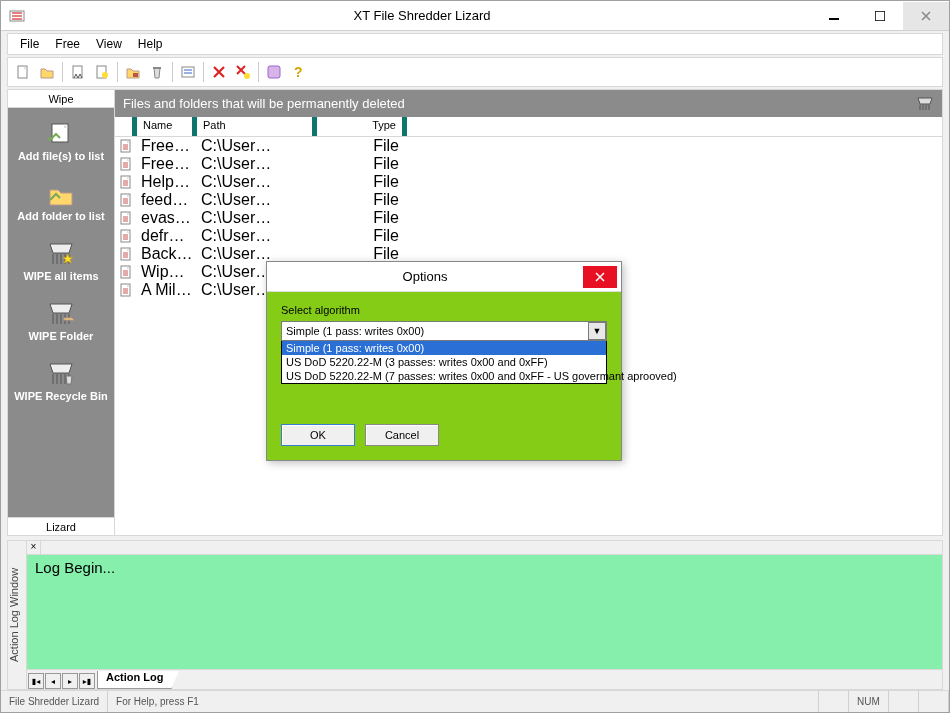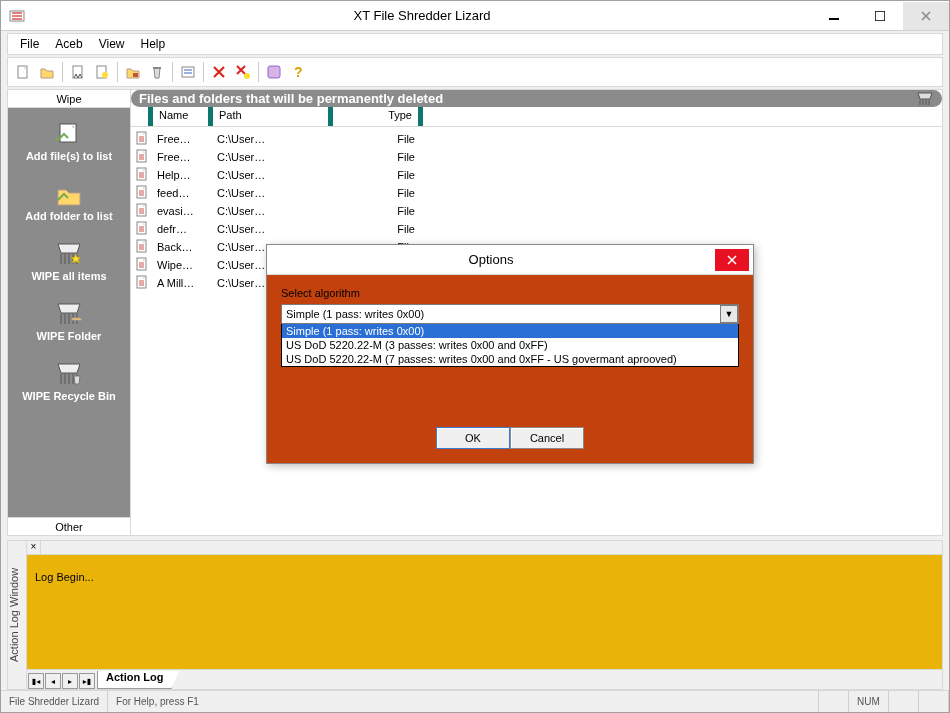--- a/index.html
+++ b/index.html
@@ -10,65 +10,65 @@
 .titlebar .title { flex: 1; text-align: center; font-size: 13px; color: #000; }
 .titlebar .winbtns { display: flex; }
 .titlebar .winbtn { width: 46px; height: 28px; display: flex; align-items: center; justify-content: center; font-family: Arial; font-size: 13px; color: #000; }
 .titlebar .winbtn.close { background: #e6e6e6; color: #888; }
 .menubar { height: 22px; background: #fff; border: 1px solid #d8d8d8; margin: 2px 6px 0 6px; display: flex; align-items: center; padding: 0 4px; }
 .menubar span { padding: 2px 8px; cursor: default; }
 .toolbar { height: 30px; background: #fff; border: 1px solid #d8d8d8; margin: 2px 6px; display: flex; align-items: center; padding: 0 4px; gap: 2px; }
 .tbtn { width: 22px; height: 22px; display: flex; align-items: center; justify-content: center; border: 1px solid transparent; }
 .tbsep { width: 1px; height: 20px; background: #ccc; margin: 0 2px; }
 .mainarea { flex: 1; display: flex; margin: 0 6px; min-height: 0; }
-.sidepanel { width: 124px; background: #fff; border: 1px solid #d8d8d8; display: flex; flex-direction: column; }
+.sidepanel { width: 108px; background: #fff; border: 1px solid #d8d8d8; display: flex; flex-direction: column; }
 .sidehdr { height: 18px; text-align: center; font-size: 11px; border-bottom: 1px solid #d8d8d8; line-height: 18px; }
 .sidebody { flex: 1; background: #8b8b8b; padding-top: 6px; overflow: hidden; }
 .sideitem { display: flex; flex-direction: column; align-items: center; color: #fff; font-size: 11px; padding: 6px 2px 12px 2px; text-align: center; cursor: default; font-weight: bold; }
 .sideitem svg { margin-bottom: 2px; }
 .sidefoot { height: 18px; text-align: center; font-size: 11px; border-top: 1px solid #d8d8d8; line-height: 18px; background: #fff; }
 .contentpanel { flex: 1; background: #fff; border: 1px solid #d8d8d8; border-left: none; display: flex; flex-direction: column; }
-.contenthdr { height: 17px; background: #8b8b8b; color: #fff; font-weight: bold; font-size: 13px; display: flex; align-items: center; padding: 0 8px; justify-content: space-between; border-radius: 11px; }
+.contenthdr { height: 27px; background: #8b8b8b; color: #fff; font-weight: normal; font-size: 13px; display: flex; align-items: center; padding: 0 8px; justify-content: space-between; }
 .listhdr { height: 20px; display: flex; border-bottom: 1px solid #d8d8d8; }
 .listhdr div { border-right: 5px solid #0f766e; padding: 2px 6px; font-size: 11px; }
 .col-icon { width: 22px; }
 .col-name { width: 60px; }
 .col-path { width: 120px; }
 .col-type { width: 90px; text-align: right; }
 .listbody { flex: 1; overflow: hidden; }
-.row { height: 18px; display: flex; align-items: flex-end; font-size: 11px; }
+.row { height: 18px; display: flex; align-items: center; font-size: 16px; }
 .row .col-icon { padding-left: 4px; }
 .row .col-name, .row .col-path { white-space: nowrap; overflow: hidden; text-overflow: ellipsis; padding: 0 4px; }
 .row .col-type { text-align: right; padding-right: 8px; }
 .logsection { height: 150px; margin: 4px 6px 0 6px; display: flex; }
 .loglabel { width: 20px; writing-mode: vertical-rl; transform: rotate(180deg); font-size: 11px; color: #444; text-align: center; border: 1px solid #d8d8d8; background: #f0f0f0; }
 .logright { flex: 1; display: flex; flex-direction: column; border: 1px solid #d8d8d8; border-left: none; }
 .logtoprow { height: 14px; display: flex; border-bottom: 1px solid #d8d8d8; }
 .logx { width: 14px; text-align: center; font-size: 10px; border-right: 1px solid #d8d8d8; cursor: default; }
-.logbody { flex: 1; background: #eab308; padding: 16px 8px; font-size: 11px; }
+.logbody { flex: 1; background: #86efac; padding: 4px 8px; font-size: 15px; }
 .logtabs { height: 20px; display: flex; align-items: end; background: #f0f0f0; border-top: 1px solid #d8d8d8; }
 .navbtn { width: 16px; height: 16px; border: 1px solid #999; background: #f0f0f0; display: flex; align-items: center; justify-content: center; font-size: 8px; margin-left: 1px; }
 .tab { height: 18px; border: 1px solid #999; border-top: none; background: #fff; padding: 0 8px; font-size: 11px; font-weight: bold; margin-left: 2px; position: relative; }
 .tab::after { content: ""; position: absolute; right: -8px; top: 0; border-left: 8px solid #fff; border-bottom: 18px solid transparent; }
 .statusbar { height: 22px; border-top: 1px solid #d8d8d8; display: flex; align-items: center; font-size: 10px; color: #555; background: #f0f0f0; }
 .statusbar .sc { border-right: 1px solid #d0d0d0; padding: 0 8px; height: 100%; display: flex; align-items: center; }
 .statusbar .filler { flex: 1; }
 .dialog-backdrop { position: absolute; inset: 0; }
-.dialog { position: absolute; left: 265px; top: 243px; width: 488px; background: #c2410c; border: 1px solid #888; box-shadow: 2px 2px 8px rgba(0,0,0,0.25); }
+.dialog { position: absolute; left: 265px; top: 260px; width: 356px; background: #84cc16; border: 1px solid #888; box-shadow: 2px 2px 8px rgba(0,0,0,0.25); }
 .dlgtitle { height: 30px; display: flex; align-items: center; background: #fff; border-bottom: 1px solid #ddd; }
 .dlgtitle .t { flex: 1; text-align: center; font-size: 13px; }
 .dlgtitle .close { width: 34px; height: 22px; margin-right: 4px; background: #e81123; color: #fff; display: flex; align-items: center; justify-content: center; font-size: 13px; }
 .dlgbody { padding: 12px 14px 14px 14px; }
 .fieldlabel { font-size: 11px; margin-bottom: 5px; }
 .combo { height: 20px; border: 1px solid #7a7a7a; background: #fff; display: flex; align-items: center; padding: 0 4px; font-size: 11px; position: relative; }
 .combo .arrow { position: absolute; right: 0; top: 0; width: 18px; height: 18px; border: 1px solid #7a7a7a; background: #e8e8e8; display: flex; align-items: center; justify-content: center; font-size: 9px; }
 .dropdown { border: 1px solid #000; border-top: none; background: #fff; font-size: 11px; }
 .dropdown .opt { padding: 1px 4px; white-space: nowrap; }
 .dropdown .opt.sel { background: #2a6fd6; color: #fff; }
-.dlgbtns { display: flex; justify-content: center; margin-top: 60px; }
+.dlgbtns { display: flex; justify-content: flex-start; gap: 10px; margin-top: 40px; }
 .dlgbtn { width: 74px; height: 22px; border: 1px solid #888; background: #f0f0f0; font-size: 11px; box-shadow: inset 1px 1px 0 #fff; }
 .dlgbtn.default { border: 1px solid #3a7bd5; }
 svg { display: block; }
 </style>
 </head>
 <body>
 
 <div class="window">
 
   <div class="titlebar">
@@ -93,21 +93,21 @@
       <div class="winbtn close">
           <svg width="10" height="10">
             <path d="M1 1l8 8M9 1l-8 8" stroke="#888" stroke-width="1.5"></path>
           </svg>
         </div>
     </div>
   </div>
 
   <div class="menubar">
     <span>File</span>
-    <span>Aceb</span>
+    <span>Free</span>
     <span>View</span>
     <span>Help</span>
   </div>
 
   <div class="toolbar">
     <div class="tbtn">
         <svg width="16" height="16">
           <rect x="3" y="2" width="9" height="12" fill="#fff" stroke="#888"></rect>
           <path d="M9 2l3 3h-3z" fill="#ddd"></path>
         </svg>
@@ -213,21 +213,21 @@
           </div>
           <div class="sideitem">
             <svg width="34" height="28">
               <path d="M6 4h22l-3 9H9z" fill="#eee" stroke="#555"></path>
               <path d="M9 14v10M13 14v10M17 14v10M21 14v10M25 14v10" stroke="#555"></path>
               <path d="M22 16h6l-1 8h-4z" fill="#ddd" stroke="#777"></path>
             </svg>
             <span>WIPE Recycle Bin</span>
           </div>
         </div>
-      <div class="sidefoot">Other</div>
+      <div class="sidefoot">Lizard</div>
     </div>
     <div class="contentpanel">
       <div class="contenthdr">
         <span>Files and folders that will be permanently deleted</span>
         <span>
             <svg width="18" height="16">
               <path d="M2 2h14l-2 6H4z" fill="#ddd" stroke="#555"></path>
               <path d="M4 9v5M7 9v5M10 9v5M13 9v5" stroke="#555"></path>
             </svg>
           </span>

